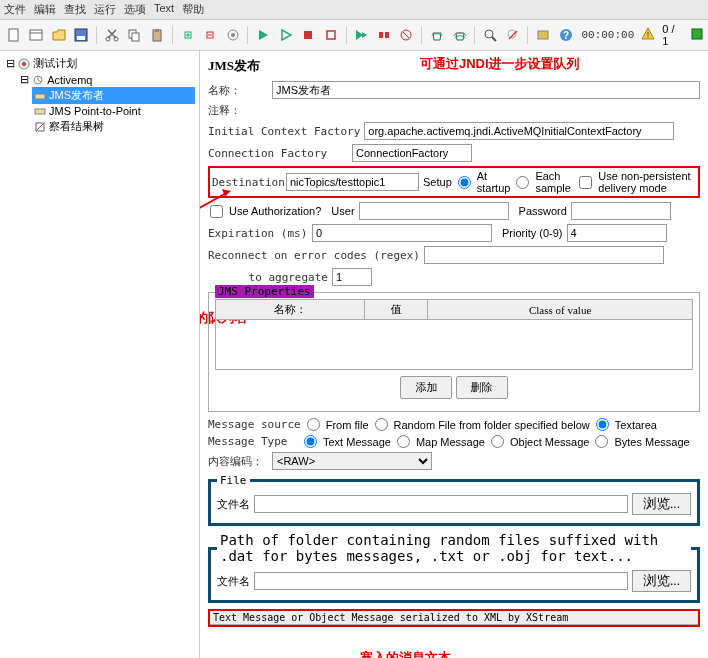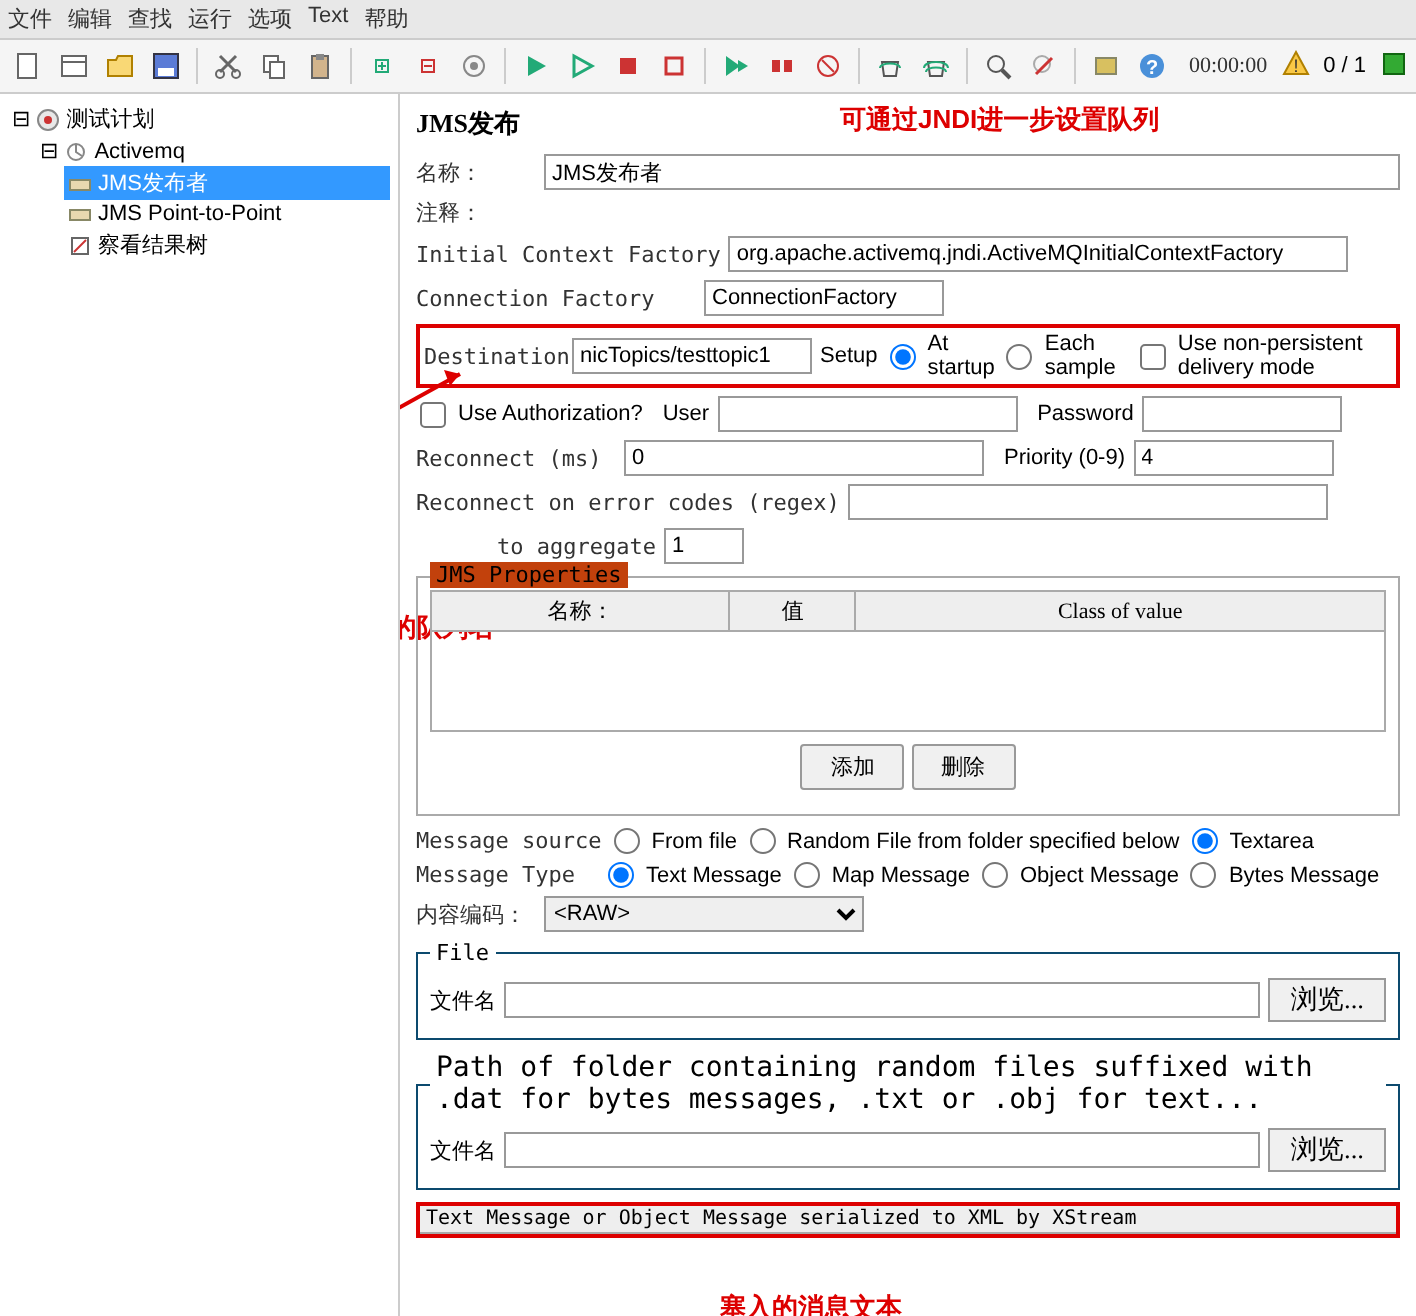--- a/index.html
+++ b/index.html
@@ -3,43 +3,43 @@
 <meta charset="utf-8">
 <style>
 * { box-sizing: border-box; margin: 0; padding: 0; }
 body { font-family: "SimSun", Arial, sans-serif; font-size: 11px; background: #f0f0f0; width: 708px; height: 658px; overflow: hidden; }
 .menubar { background: #e8e8e8; padding: 2px 4px; display: flex; gap: 8px; border-bottom: 1px solid #ccc; }
 .menubar span { cursor: pointer; color: #333; }
 .toolbar { background: #f5f5f5; padding: 3px 4px; display: flex; align-items: center; gap: 3px; border-bottom: 1px solid #ccc; }
 .toolbar .tbtn { width: 20px; height: 20px; display: inline-flex; align-items: center; justify-content: center; cursor: pointer; border-radius: 2px; }
 .toolbar .sep { width: 1px; height: 18px; background: #ccc; margin: 0 2px; }
 .toolbar .spacer { flex: 1; }
-.timer { font-family: Liberation Serif, serif; color: #333; margin-right: 4px; }
+.timer { font-family: Liberation Mono, monospace; color: #333; margin-right: 4px; }
 .warn { color: #d89000; }
 .main { display: flex; height: calc(100% - 44px); }
 .tree-pane { width: 200px; background: #fff; border-right: 1px solid #ccc; padding: 4px; overflow: auto; }
 .tree-node { display: flex; align-items: center; gap: 3px; padding: 1px 2px; white-space: nowrap; }
 .tree-node.selected { background: #3399ff; color: #fff; }
 .tree-indent-1 { margin-left: 14px; }
 .tree-indent-2 { margin-left: 28px; }
 .tree-icon { width: 12px; height: 12px; display: inline-block; }
 .content-pane { flex: 1; background: #fff; overflow: auto; padding: 6px 8px; position: relative; }
 .section-title { font-weight: bold; font-size: 13px; margin-bottom: 6px; font-family: "SimSun"; }
 .row { display: flex; align-items: center; margin-bottom: 4px; gap: 4px; }
 .row label, .row .lbl { min-width: 60px; color: #333; font-family: "SimSun", monospace; }
 .row input[type=text] { border: 1px solid #999; padding: 1px 3px; font-size: 11px; height: 18px; }
 .row input[type=checkbox], .row input[type=radio] { margin: 0 2px; }
 .fieldset { border: 1px solid #aaa; margin: 6px 0; padding: 6px; position: relative; }
-.fieldset .legend { position: absolute; top: -8px; left: 6px; background: #c2410c; padding: 0 3px; font-family: monospace; }
+.fieldset .legend { position: absolute; top: -8px; left: 6px; background: #a21caf; padding: 0 3px; font-family: monospace; }
 .prop-table { width: 100%; border: 1px solid #aaa; border-collapse: collapse; margin-bottom: 6px; }
 .prop-table th { border: 1px solid #aaa; background: #eee; padding: 2px; font-weight: normal; font-family: "SimSun"; }
 .prop-table td { height: 50px; }
 .btn-row { text-align: center; margin: 6px 0; }
 .btn { border: 1px solid #999; background: #f0f0f0; padding: 3px 14px; font-size: 11px; cursor: pointer; border-radius: 2px; font-family: "SimSun"; }
-fieldset.group { border: 1px solid #0c4a6e; padding: 4px 6px 6px; margin-bottom: 6px; }
+fieldset.group { border: 3px solid #0c4a6e; padding: 4px 6px 6px; margin-bottom: 6px; }
 fieldset.group legend { font-family: monospace; padding: 0 3px; }
 .file-row { display: flex; align-items: center; gap: 4px; margin: 2px 0; }
 .file-row input[type=text] { flex: 1; border: 1px solid #999; height: 18px; }
 .browse { border: 1px solid #999; background: #f0f0f0; padding: 1px 10px; cursor: pointer; font-family: "SimSun"; }
 .msg-area { border: 2px solid #d00; margin-top: 2px; }
 .msg-header { background: #eee; border-bottom: 1px solid #aaa; padding: 1px 3px; font-family: monospace; font-size: 10px; }
 .annotation { position: absolute; color: #d00; font-size: 13px; font-weight: bold; pointer-events: none; }
 .redbox { border: 2px solid #d00; }
 .arrow-svg { position: absolute; pointer-events: none; }
 select { border: 1px solid #999; font-size: 11px; height: 18px; }
@@ -269,21 +269,21 @@
       <span class="lbl" style="min-width:140px">Initial Context Factory</span>
       <input type="text" style="width: 310px;" value="org.apache.activemq.jndi.ActiveMQInitialContextFactory">
     </div>
     <div class="row">
       <span class="lbl" style="min-width:140px">Connection Factory</span>
       <input type="text" style="width: 120px;" value="ConnectionFactory">
     </div>
 
     <div class="row redbox" style="padding:2px;">
       <span class="lbl" style="min-width:70px">Destination</span>
-      <input type="text" style="width: 120px;" value="nicTopics/testtopic1">
+      <input type="text" style="width: 133px;" value="nicTopics/testtopic1">
       <span>Setup</span>
       <input type="radio" name="setup" checked="" style="">
       <span>At startup</span>
       <input type="radio" name="setup" style="">
       <span>Each sample</span>
       <input type="checkbox" style="">
       <span>Use non-persistent delivery mode</span>
     </div>
 
     <svg class="arrow-svg" style="top:120px; left:-70px;" width="120" height="80">
@@ -294,21 +294,21 @@
     <div class="row">
       <input type="checkbox" style="">
       <span>Use Authorization?</span>
       <span style="margin-left:6px">User</span>
       <input type="text" style="width: 150px;">
       <span style="margin-left:6px">Password</span>
       <input type="text" style="width: 100px;">
     </div>
 
     <div class="row">
-      <span class="lbl" style="min-width:100px">Reconnect (ms)</span>
+      <span class="lbl" style="min-width:100px">Expiration (ms)</span>
       <input type="text" style="width: 180px;" value="0">
       <span style="margin-left:6px">Priority (0-9)</span>
       <input type="text" style="width: 100px;" value="4">
     </div>
 
     <div class="row">
       <span class="lbl" style="min-width:200px">Reconnect on error codes (regex)</span>
       <input type="text" style="width: 240px;">
     </div>
 

